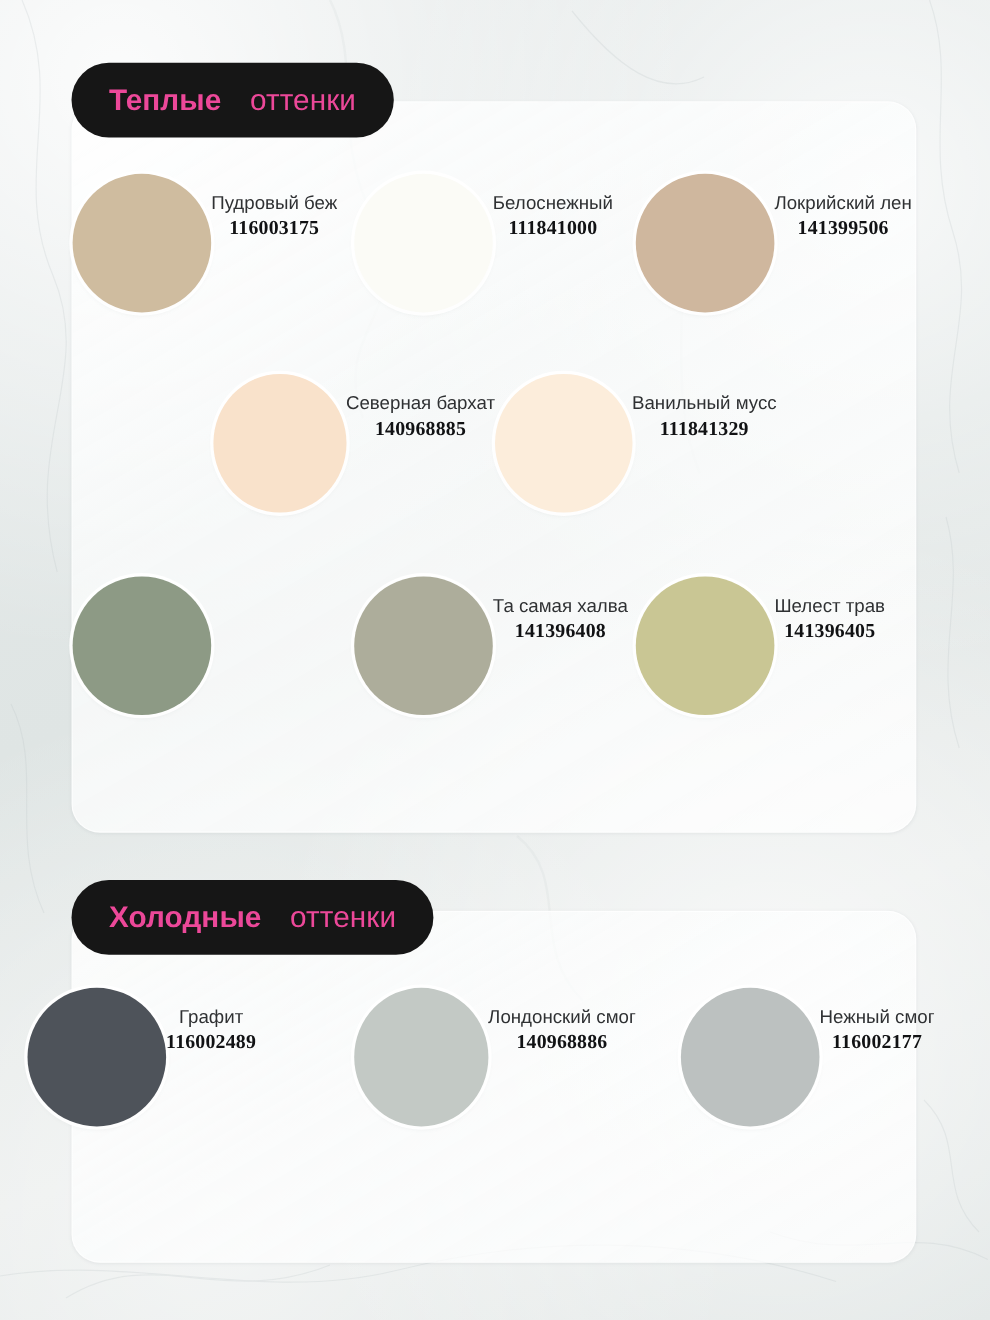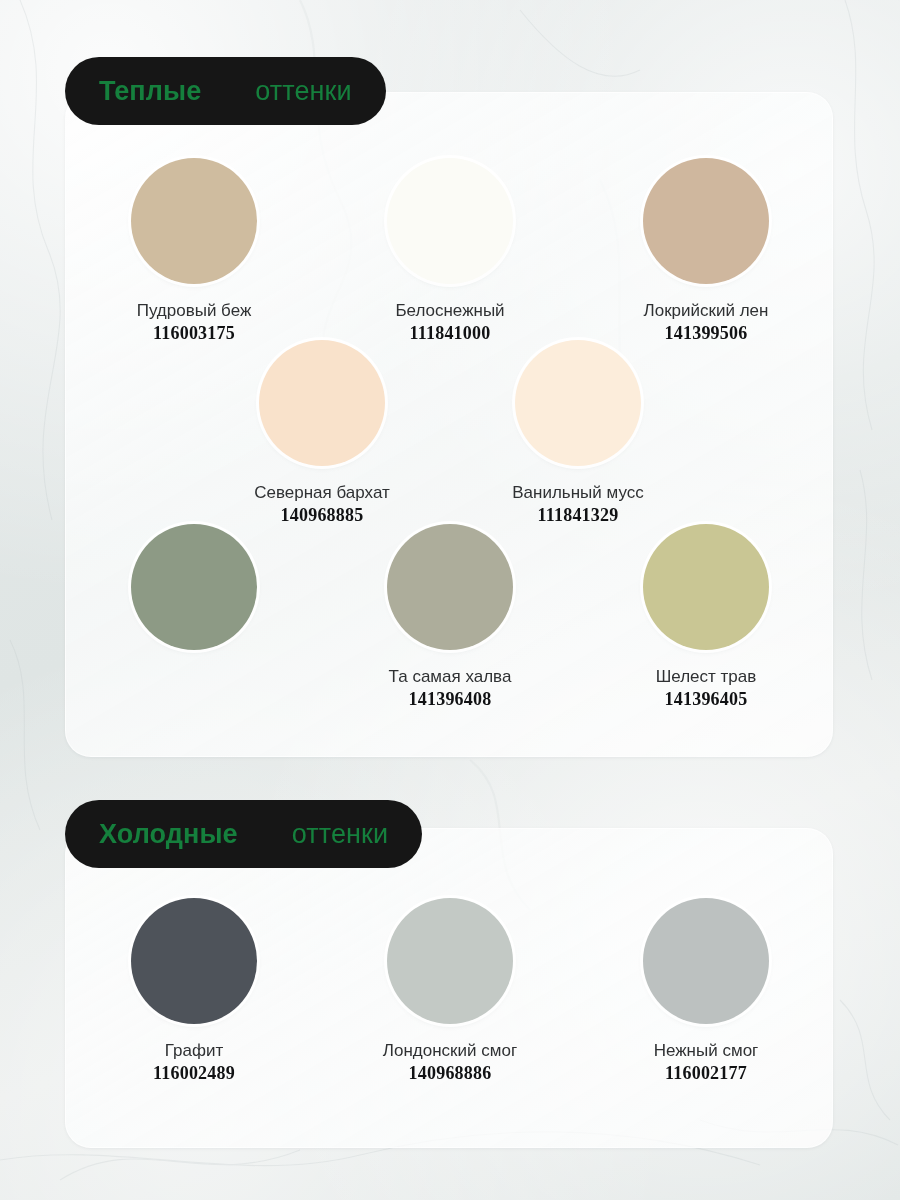--- a/index.html
+++ b/index.html
@@ -47,51 +47,50 @@
   #card-warm { top: 92px;  height: 665px; }
   #card-cold { top: 828px; height: 320px; }
 
   
   .pill {
     position: absolute;
     left: 65px;
     height: 68px;
     border-radius: 34px;
     background: #161616;
-    color: #15803d;
+    color: #ec4899;
     display: flex;
     align-items: center;
     padding: 0 34px;
     box-sizing: border-box;
     white-space: nowrap;
     font-size: 27px;
     letter-spacing: 0.1px;
     z-index: 5;
-    gap: 28px;
   }
   .pill .strong { font-weight: 700; }
   .pill .light  { font-weight: 400; margin-left: 26px; }
   #pill-warm { top: 57px;  }
   #pill-cold { top: 800px; }
 
   
   .row {
     position: absolute;
     left: 0;
     width: 100%;
     display: flex;
     justify-content: center;
   }
   .row.cols3 .swatch { width: 256px; }
   .row.cols2 .swatch { width: 256px; }
 
   .swatch {
     display: flex;
-    flex-direction: column;
-    align-items: center;
+    flex-direction: row;
+    align-items: flex-start;
   }
   .dot {
     width: 126px;
     height: 126px;
     border-radius: 50%;
     box-shadow: 0 0 0 3px rgba(255,255,255,0.92), 0 2px 5px rgba(130,140,145,0.16);
   }
   .caption {
     margin-top: 16px;
     text-align: center;
@@ -109,21 +108,21 @@
     color: #111214;
     letter-spacing: 0.2px;
     font-family: Liberation Serif, serif;
   }
 
   
   #warm-row-1 { top: 158px; }
   #warm-row-2 { top: 340px; }
   #warm-row-3 { top: 524px; }
   
-  #cold-row-1 { top: 898px; }
+  #cold-row-1 { top: 898px; gap: 41px; }
 </style>
 </head>
 <body>
 
 <div id="backdrop"></div>
 
 <svg id="veins" viewBox="0 0 900 1200" preserveAspectRatio="none" xmlns="http://www.w3.org/2000/svg">
   <g fill="none" stroke="#b9c2c4" stroke-width="1.1" opacity="0.45">
     <path d="M20 0 C 60 90, 10 160, 48 250 S 20 400, 52 520"></path>
     <path d="M845 0 C 870 70, 840 130, 866 210 S 845 340, 872 430"></path>

